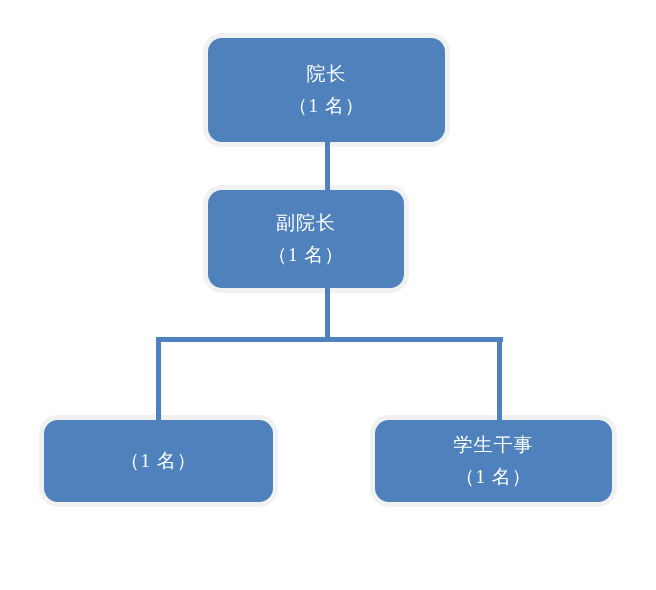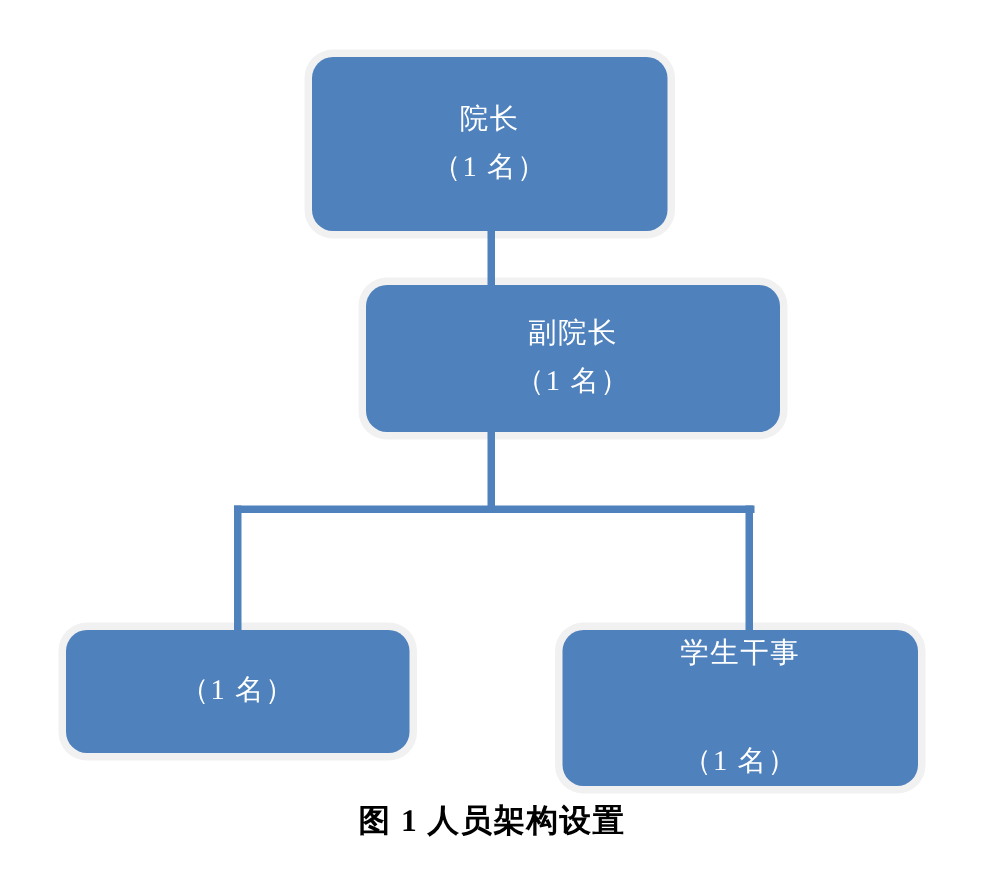--- a/index.html
+++ b/index.html
@@ -35,24 +35,24 @@
     color:var(--node-text);
     text-align:center;
     z-index:2;
   }
   .node .line{
     font-size:19px;
     line-height:32px;
     letter-spacing:1px;
     white-space:nowrap;
   }
-  .node-dean          {left:208px; top:38px;  width:237px; height:116px;}
-  .node-vice-dean     {left:208px; top:190px; width:276px; height:98px;margin-left:36px;}
+  .node-dean          {left:208px; top:38px;  width:237px; height:104px;}
+  .node-vice-dean     {left:208px; top:190px; width:196px; height:98px;}
   .node-teaching-clerk{left:44px;  top:420px; width:229px; height:82px;}
-  .node-student-clerk {left:375px; top:420px; width:237px; height:104px;justify-content:space-between;}
+  .node-student-clerk {left:375px; top:420px; width:237px; height:82px;}
   
   .connector{
     position:absolute;
     background:var(--connector);
     z-index:3;
   }
   .conn-v1{left:325px; top:134px; width:5px;  height:58px;}
   .conn-v2{left:325px; top:288px; width:5px;  height:54px;}
   .conn-h {left:156px; top:337px; width:347px; height:5px;}
   .conn-vl{left:156px; top:337px; width:5px;  height:85px;}
@@ -92,15 +92,14 @@
     <div class="line">学生干事</div>
     <div class="line">（1 名）</div>
   </div>
 
   <div class="connector conn-v1"></div>
   <div class="connector conn-v2"></div>
   <div class="connector conn-h"></div>
   <div class="connector conn-vl"></div>
   <div class="connector conn-vr"></div>
 
-  <div class="caption">图 1 人员架构设置</div>
 
 </div>
 
 </body></html>

